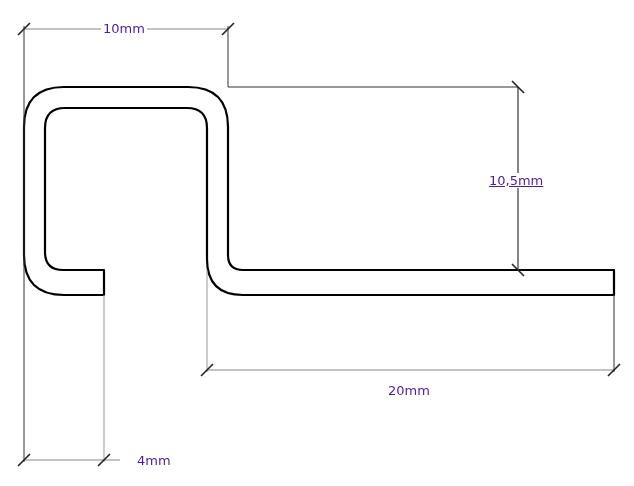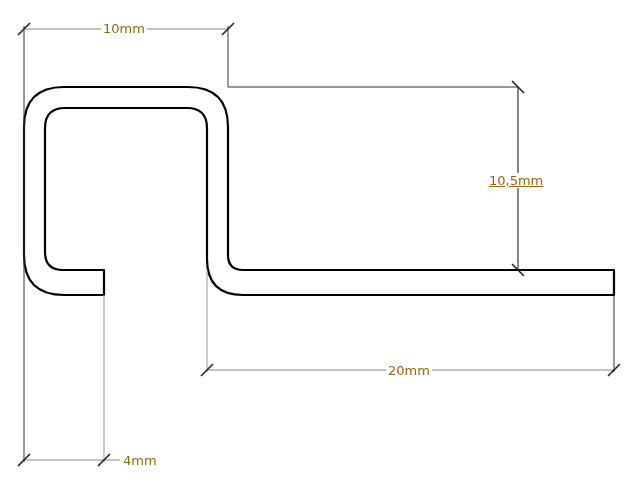--- a/index.html
+++ b/index.html
@@ -1,19 +1,19 @@
 <!DOCTYPE html>
 <html><head>
   <meta charset="utf-8">
   <style>
     html, body { margin: 0; padding: 0; background: #ffffff; }
     body { width: 634px; height: 486px; overflow: hidden; position: relative;
            font-family: "DejaVu Sans", sans-serif; }
     #drawing { position: absolute; left: 0; top: 0; width: 634px; height: 486px; }
-    .lbl { position: absolute; font-size: 13px; color: #a16207; background: #ffffff;
+    .lbl { position: absolute; font-size: 13px; color: #4c1d95; background: #ffffff;
            padding: 0 2px; line-height: 15px; white-space: nowrap; }
   </style>
 </head>
 <body>
 
 <svg id="drawing" viewBox="0 0 634 486" xmlns="http://www.w3.org/2000/svg">
 
   <g fill="none" stroke="#000000" stroke-width="2.2" stroke-linejoin="round">
 
     <path d="M 104 295 L 64 295 Q 24 295 24 255 L 24 127 Q 24 87 64 87 L 188 87 Q 228 87 228 127 L 228 255 Q 228 270 243 270 L 614 270 L 614 295 L 243 295 Q 207 295 207 259 L 207 128 Q 207 108 187 108 L 65 108 Q 45 108 45 128 L 45 252 Q 45 270 63 270 L 104 270 Z"></path>
@@ -42,14 +42,14 @@
     <line x1="512" y1="264" x2="524" y2="276"></line>
     <line x1="201" y1="376" x2="213" y2="364"></line>
     <line x1="608" y1="376" x2="620" y2="364"></line>
     <line x1="18" y1="466" x2="30" y2="454"></line>
     <line x1="98" y1="466" x2="110" y2="454"></line>
   </g>
 </svg>
 
 <span class="lbl" style="left:101px; top:21px;">10mm</span>
 <span class="lbl" style="left:487px; top:173px;text-decoration:underline;">10,5mm</span>
-<span class="lbl" style="left:386px; top:363px;">20mm</span>
-<span class="lbl" style="left:121px; top:453px;">4mm</span>
+<span class="lbl" style="left:386px; top:383px;">20mm</span>
+<span class="lbl" style="left:135px; top:453px;">4mm</span>
 
 </body></html>

